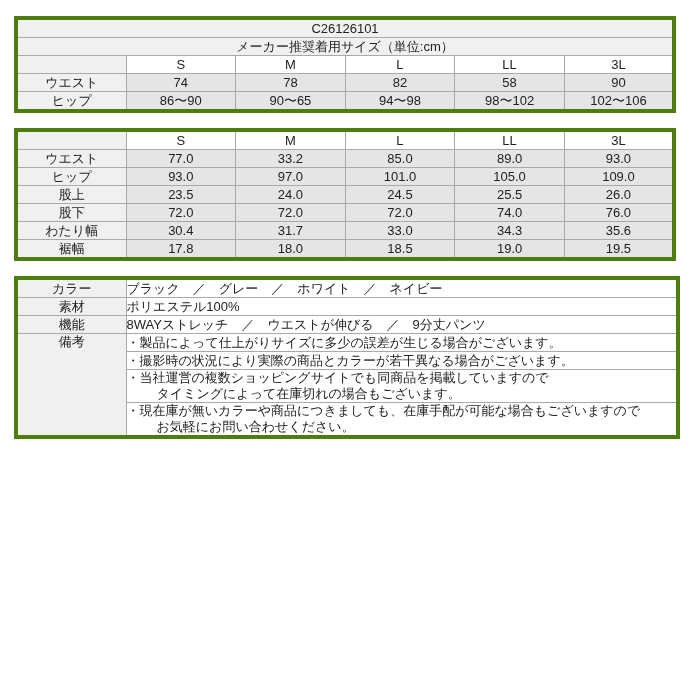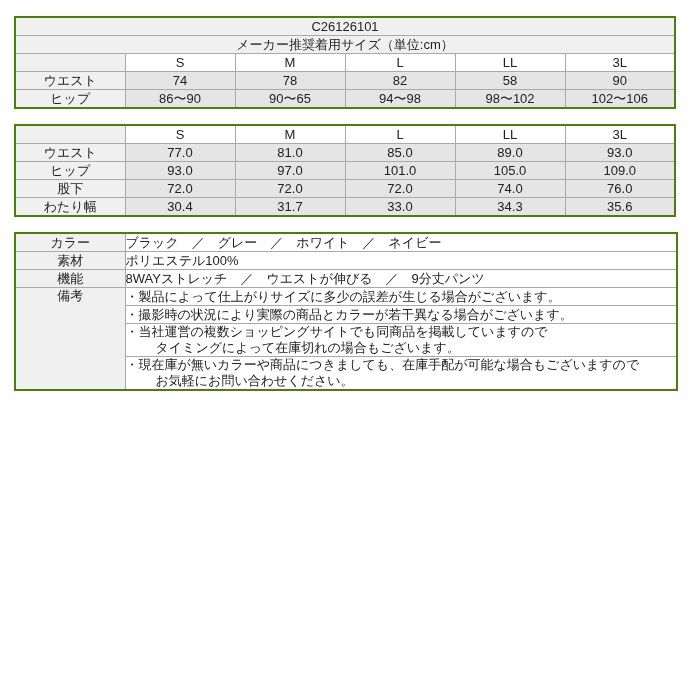--- a/index.html
+++ b/index.html
@@ -13,21 +13,21 @@
   }
   .sheet {
     box-sizing: border-box;
     width: 690px;
     padding: 16px 14px 0 14px;
   }
   table.spec {
     border-collapse: collapse;
     table-layout: fixed;
     width: 662px;
-    border: 2px solid #4d7c0f;
+    border: 4px solid #4d7c0f;
     font-size: 13px;
   }
   table.spec td, table.spec th {
     border: 1px solid #a9a9a9;
     height: 17px;
     line-height: 16px;
     padding: 0;
     overflow: hidden;
     font-weight: normal;
   }
@@ -128,48 +128,64 @@
       <td class="row-label"></td>
       <th class="col-head">S</th>
       <th class="col-head">M</th>
       <th class="col-head">L</th>
       <th class="col-head">LL</th>
       <th class="col-head">3L</th>
     </tr>
     <tr>
       <td class="row-label">ウエスト</td>
       <td class="val">77.0</td>
-      <td class="val">81.0</td>
+      <td class="val">33.2</td>
       <td class="val">85.0</td>
       <td class="val">89.0</td>
       <td class="val">93.0</td>
     </tr>
     <tr>
       <td class="row-label">ヒップ</td>
       <td class="val">93.0</td>
       <td class="val">97.0</td>
       <td class="val">101.0</td>
       <td class="val">105.0</td>
       <td class="val">109.0</td>
     </tr>
     <tr>
+      <td class="row-label">股上</td>
+      <td class="val">23.5</td>
+      <td class="val">24.0</td>
+      <td class="val">24.5</td>
+      <td class="val">25.5</td>
+      <td class="val">26.0</td>
+    </tr>
+    <tr>
       <td class="row-label">股下</td>
       <td class="val">72.0</td>
       <td class="val">72.0</td>
       <td class="val">72.0</td>
       <td class="val">74.0</td>
       <td class="val">76.0</td>
     </tr>
     <tr>
       <td class="row-label">わたり幅</td>
       <td class="val">30.4</td>
       <td class="val">31.7</td>
       <td class="val">33.0</td>
       <td class="val">34.3</td>
       <td class="val">35.6</td>
+    </tr>
+    <tr>
+      <td class="row-label">裾幅</td>
+      <td class="val">17.8</td>
+      <td class="val">18.0</td>
+      <td class="val">18.5</td>
+      <td class="val">19.0</td>
+      <td class="val">19.5</td>
     </tr>
   </tbody>
     </table>
 
   <table class="spec">
     <colgroup>
       <col style="width:110px">
         <col style="width:552px">
     </colgroup>
     <tbody>

